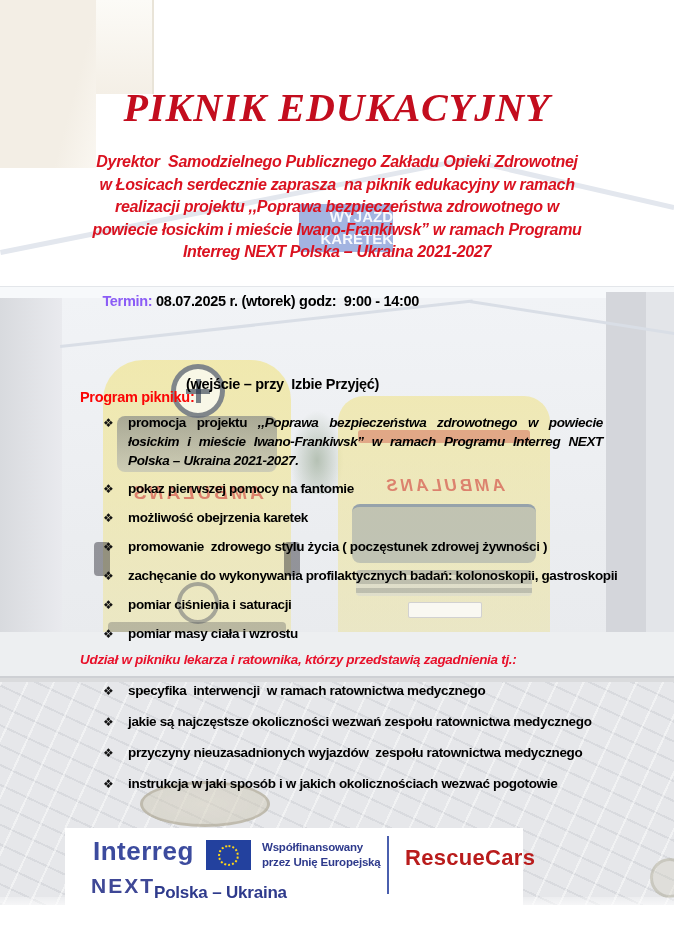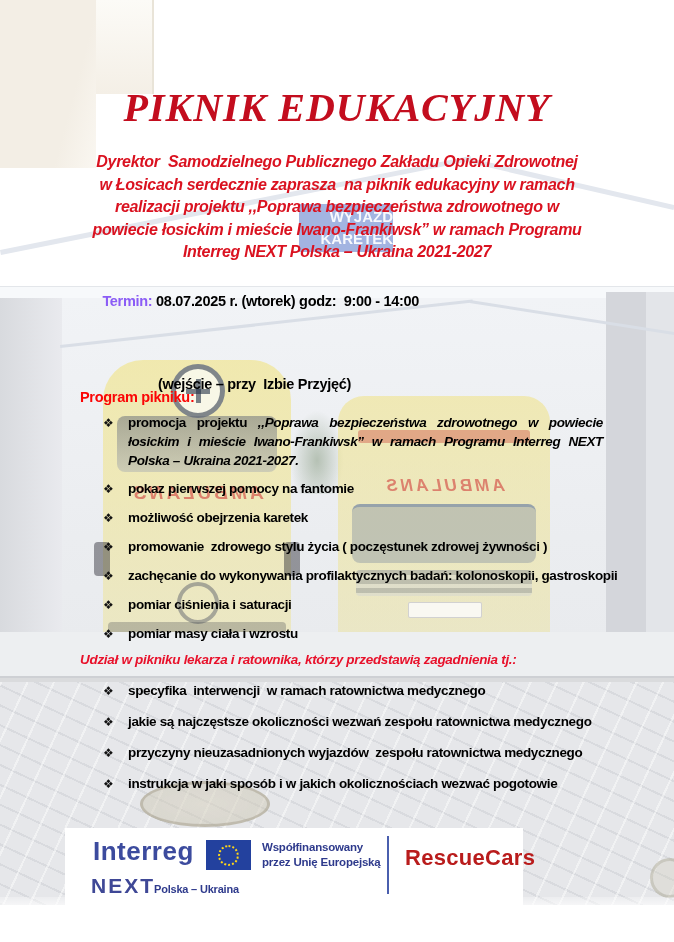--- a/index.html
+++ b/index.html
@@ -59,21 +59,21 @@
 
   
   .title{left:0;top:84px;width:674px;margin:0;text-align:center;
       font-family:"Liberation Serif","DejaVu Serif",serif;font-style:italic;font-weight:bold;
       font-size:40px;letter-spacing:1px;color:#c30d1e;}
   .intro{left:0;top:151px;width:674px;text-align:center;white-space:pre-wrap;
       font-style:italic;font-size:16px;line-height:22.5px;letter-spacing:-0.3px;color:#da1220;}
   .line{font-size:14.5px;letter-spacing:-0.3px;color:#000;white-space:pre;}
   .termin{left:80px;top:277px;}
   .miejsce{left:80px;top:329px;line-height:22px;}
-  .miejsce .line2{margin-left:78px;}
+  .miejsce .line2{margin-left:106px;}
   .red-label{color:#8b5cf6;}
   .program-label{left:80px;top:389px;font-size:14.5px;letter-spacing:-0.3px;color:#fb0505;}
   .list{left:103px;top:413px;width:500px;font-size:13.5px;letter-spacing:-0.35px;line-height:19px;color:#000;}
   .li{display:flex;margin-bottom:9px;}
   .li .bullet{flex:0 0 25px;font-size:12px;color:#111;padding-top:1px;}
   .li .li-text{flex:1 1 auto;}
   .li .li-text.nowrap{white-space:pre;}
   .li .li-text.justify{text-align:justify;width:478px;}
   .li .li-text i{font-style:italic;}
   .udzial-head{left:80px;top:652px;font-size:13.5px;letter-spacing:-0.3px;font-style:italic;color:#e8112b;}
@@ -83,21 +83,21 @@
   
   .logo-box{left:65px;top:828px;width:458px;height:78px;background:#fff;}
   .logo-box div,.logo-box span{position:absolute;}
   .interreg{left:28px;top:8px;font-size:26px;letter-spacing:0.5px;color:#3c4b9e;}
   .eu-flag{left:141px;top:12px;width:45px;height:30px;background:#23419e;}
   .eu-stars{left:12px;top:5px;width:17px;height:17px;border:2px dotted #ffd617;border-radius:50%;}
   .eu-text{left:197px;top:12px;font-size:11.5px;line-height:15px;letter-spacing:-0.2px;color:#2e3a8c;white-space:pre-line;}
   .logo-divider{left:322px;top:8px;width:2px;height:58px;background:#4a5fae;}
   .rescuecars{left:340px;top:17px;font-size:22px;letter-spacing:0.3px;color:#b91c1c;}
   .next{left:26px;top:46px;font-size:21px;letter-spacing:2px;color:#3f4896;}
-  .next-area{left:89px;top:55px;font-size:11px;letter-spacing:-0.2px;color:#2e3a8c;}
+  .next-area{left:89px;top:55px;font-size:17px;letter-spacing:-0.2px;color:#2e3a8c;}
 </style>
 </head>
 <body>
 
 <div class="page">
 
   <div class="bg">
     <div class="wall-tl"></div>
     <div class="window-strip"></div>
     <div class="canopy-l"></div>

